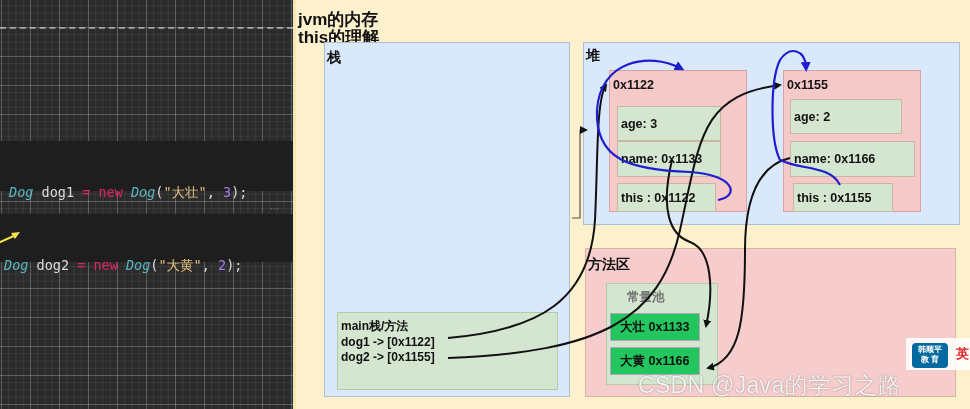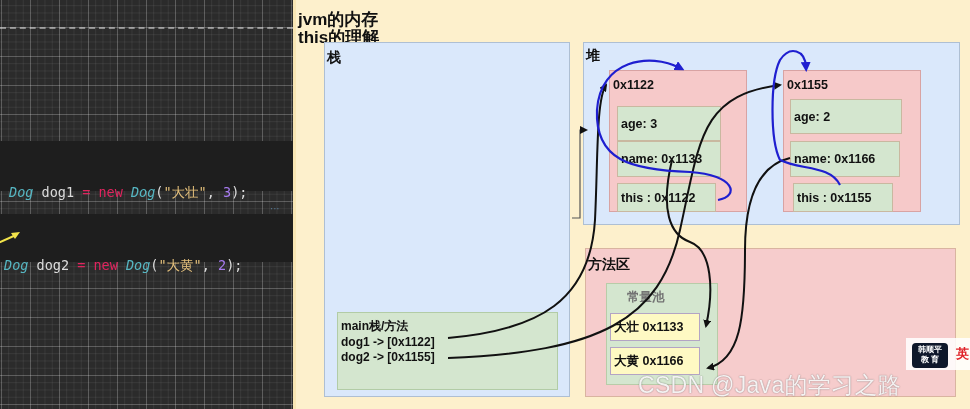--- a/index.html
+++ b/index.html
@@ -56,26 +56,26 @@
 
     .obj { position: absolute; background: #f6c9c9; border: 1px solid #d8a3a3; }
     .obj1 { left: 609px; top: 70px; width: 138px; height: 142px; }
     .obj2 { left: 783px; top: 70px; width: 138px; height: 142px; }
     .obj-addr { position: absolute; left: 3px; top: 7px; font-size: 12.5px; font-weight: bold; color: #111; }
 
     .field { position: absolute; background: #d4e6cf; border: 1px solid #c9b8a0; font-size: 12.5px; font-weight: bold; color: #111; padding-left: 3px; display: flex; align-items: center; }
 
     .const-pool { position: absolute; left: 606px; top: 283px; width: 112px; height: 102px; background: #d4e6cf; border: 1px solid #b8cca8; }
     .const-pool-label { position: absolute; left: 20px; top: 5px; font-size: 12.5px; font-weight: bold; color: #737373; }
-    .const-item { position: absolute; left: 3px; width: 90px; height: 28px; background: #fef9c3; border: 1px solid #b3a4c4; font-size: 12.5px; font-weight: bold; color: #111; display: flex; align-items: center; padding-left: 3px; }
+    .const-item { position: absolute; left: 3px; width: 90px; height: 28px; background: #22c55e; border: 1px solid #b3a4c4; font-size: 12.5px; font-weight: bold; color: #111; display: flex; align-items: center; padding-left: 9px; }
 
     .svg-layer { position: absolute; left: 0; top: 0; width: 970px; height: 409px; pointer-events: none; }
 
     .badge { position: absolute; left: 906px; top: 338px; width: 64px; height: 32px; background: rgba(255,255,255,0.85); }
-    .badge-logo { position: absolute; left: 6px; top: 5px; width: 36px; height: 25px; background: #0f172a; border-radius: 4px; color: #fff; font-size: 8px; line-height: 10px; text-align: center; padding-top: 2px; font-weight: bold; }
+    .badge-logo { position: absolute; left: 6px; top: 5px; width: 36px; height: 25px; background: #0369a1; border-radius: 4px; color: #fff; font-size: 8px; line-height: 10px; text-align: center; padding-top: 2px; font-weight: bold; }
     .badge-text { position: absolute; left: 50px; top: 7px; color: #e0232a; font-size: 13px; font-weight: bold; }
 
     .watermark { position: absolute; left: 638px; top: 370px; font-size: 23px; color: rgba(255,255,255,0.9); letter-spacing: 0.3px; text-shadow: 0 0 1px rgba(0,0,0,0.35), 0 0 2px rgba(0,0,0,0.2); }
   </style>
 </head>
 <body>
 
 <div class="editor">
   <div class="dashed-line"></div>
 
@@ -118,21 +118,21 @@
   <div class="obj-addr">0x1122</div>
 </div>
 <div class="field" style="left:617px; top:106px; width:104px; height:35px;">age: 3</div>
 <div class="field" style="left:617px; top:141px; width:104px; height:36px;">name: 0x1133</div>
 <div class="field" style="left:617px; top:183px; width:99px; height:29px;">this : 0x1122</div>
 
 <div class="obj obj2">
   <div class="obj-addr">0x1155</div>
 </div>
 <div class="field" style="left:790px; top:99px; width:112px; height:35px;">age: 2</div>
-<div class="field" style="left:790px; top:141px; width:110px; height:36px;">name: 0x1166</div>
+<div class="field" style="left:790px; top:141px; width:125px; height:36px;">name: 0x1166</div>
 <div class="field" style="left:793px; top:183px; width:100px; height:29px;">this : 0x1155</div>
 
 <div class="region method">
   <div class="region-label" style="left:2px; top:7px;">方法区</div>
 </div>
 <div class="const-pool">
   <div class="const-pool-label">常量池</div>
   <div class="const-item" style="top:29px;">大壮 0x1133</div>
   <div class="const-item" style="top:63px;">大黄 0x1166</div>
 </div>

